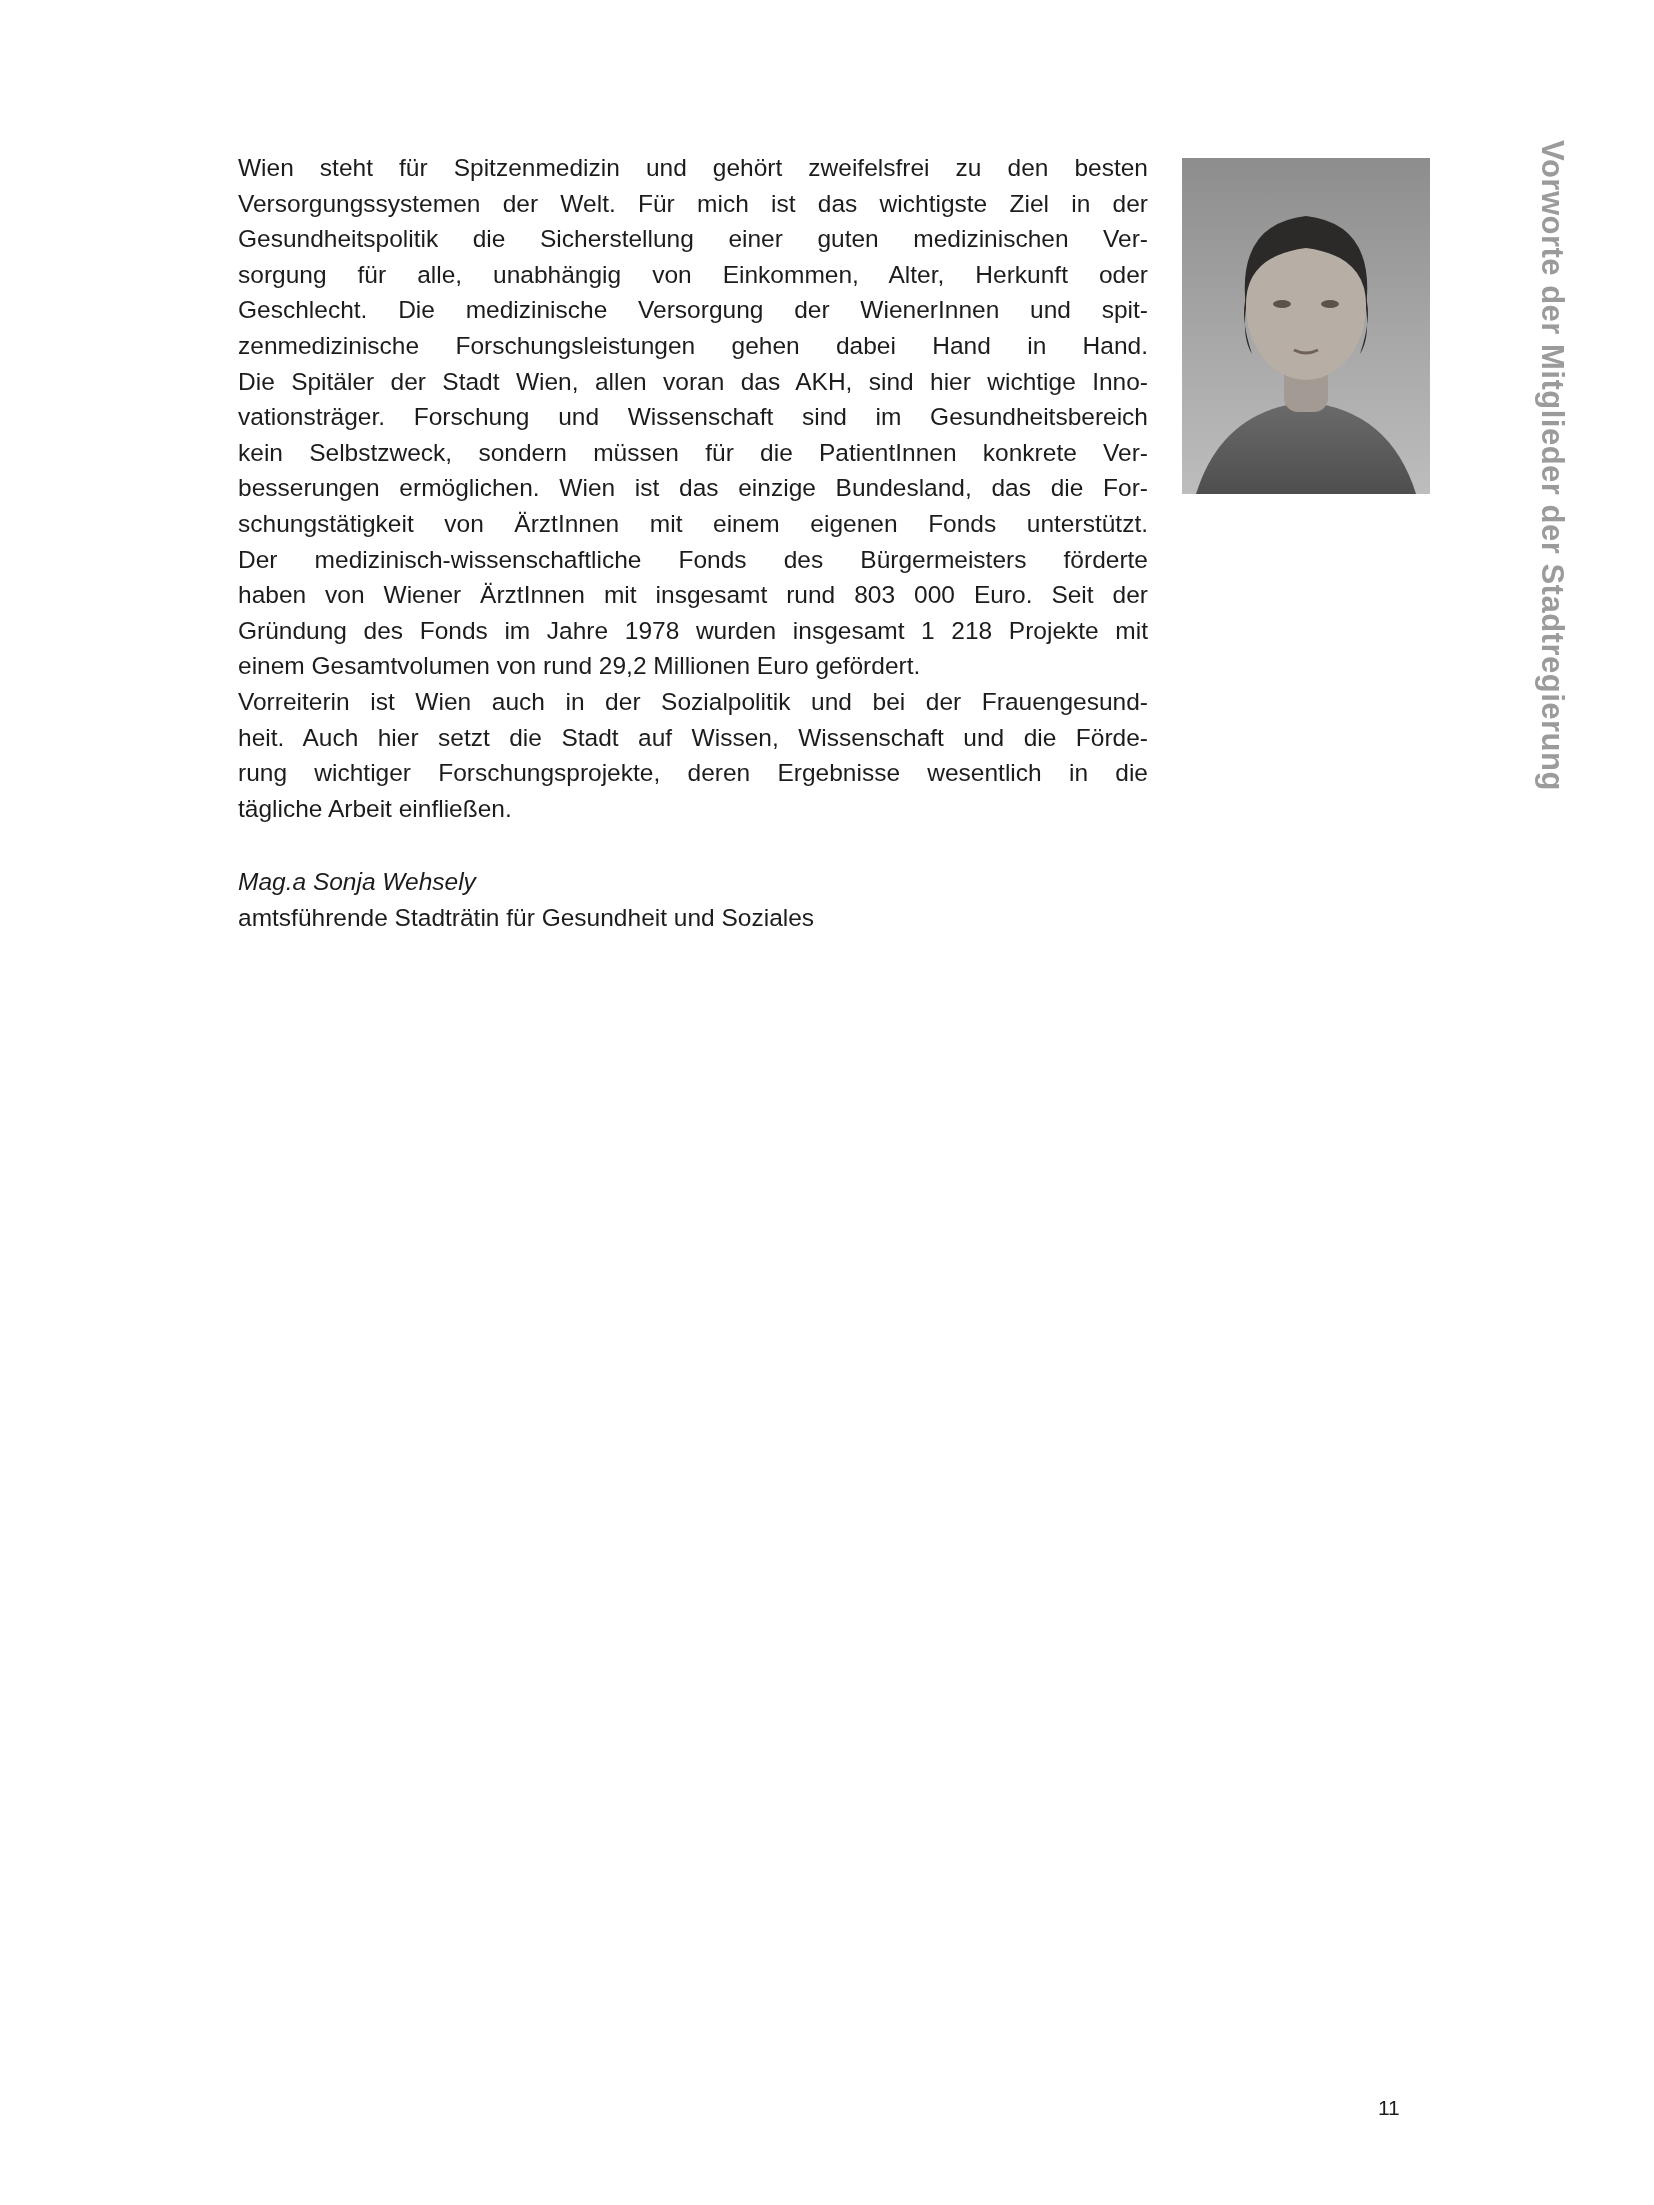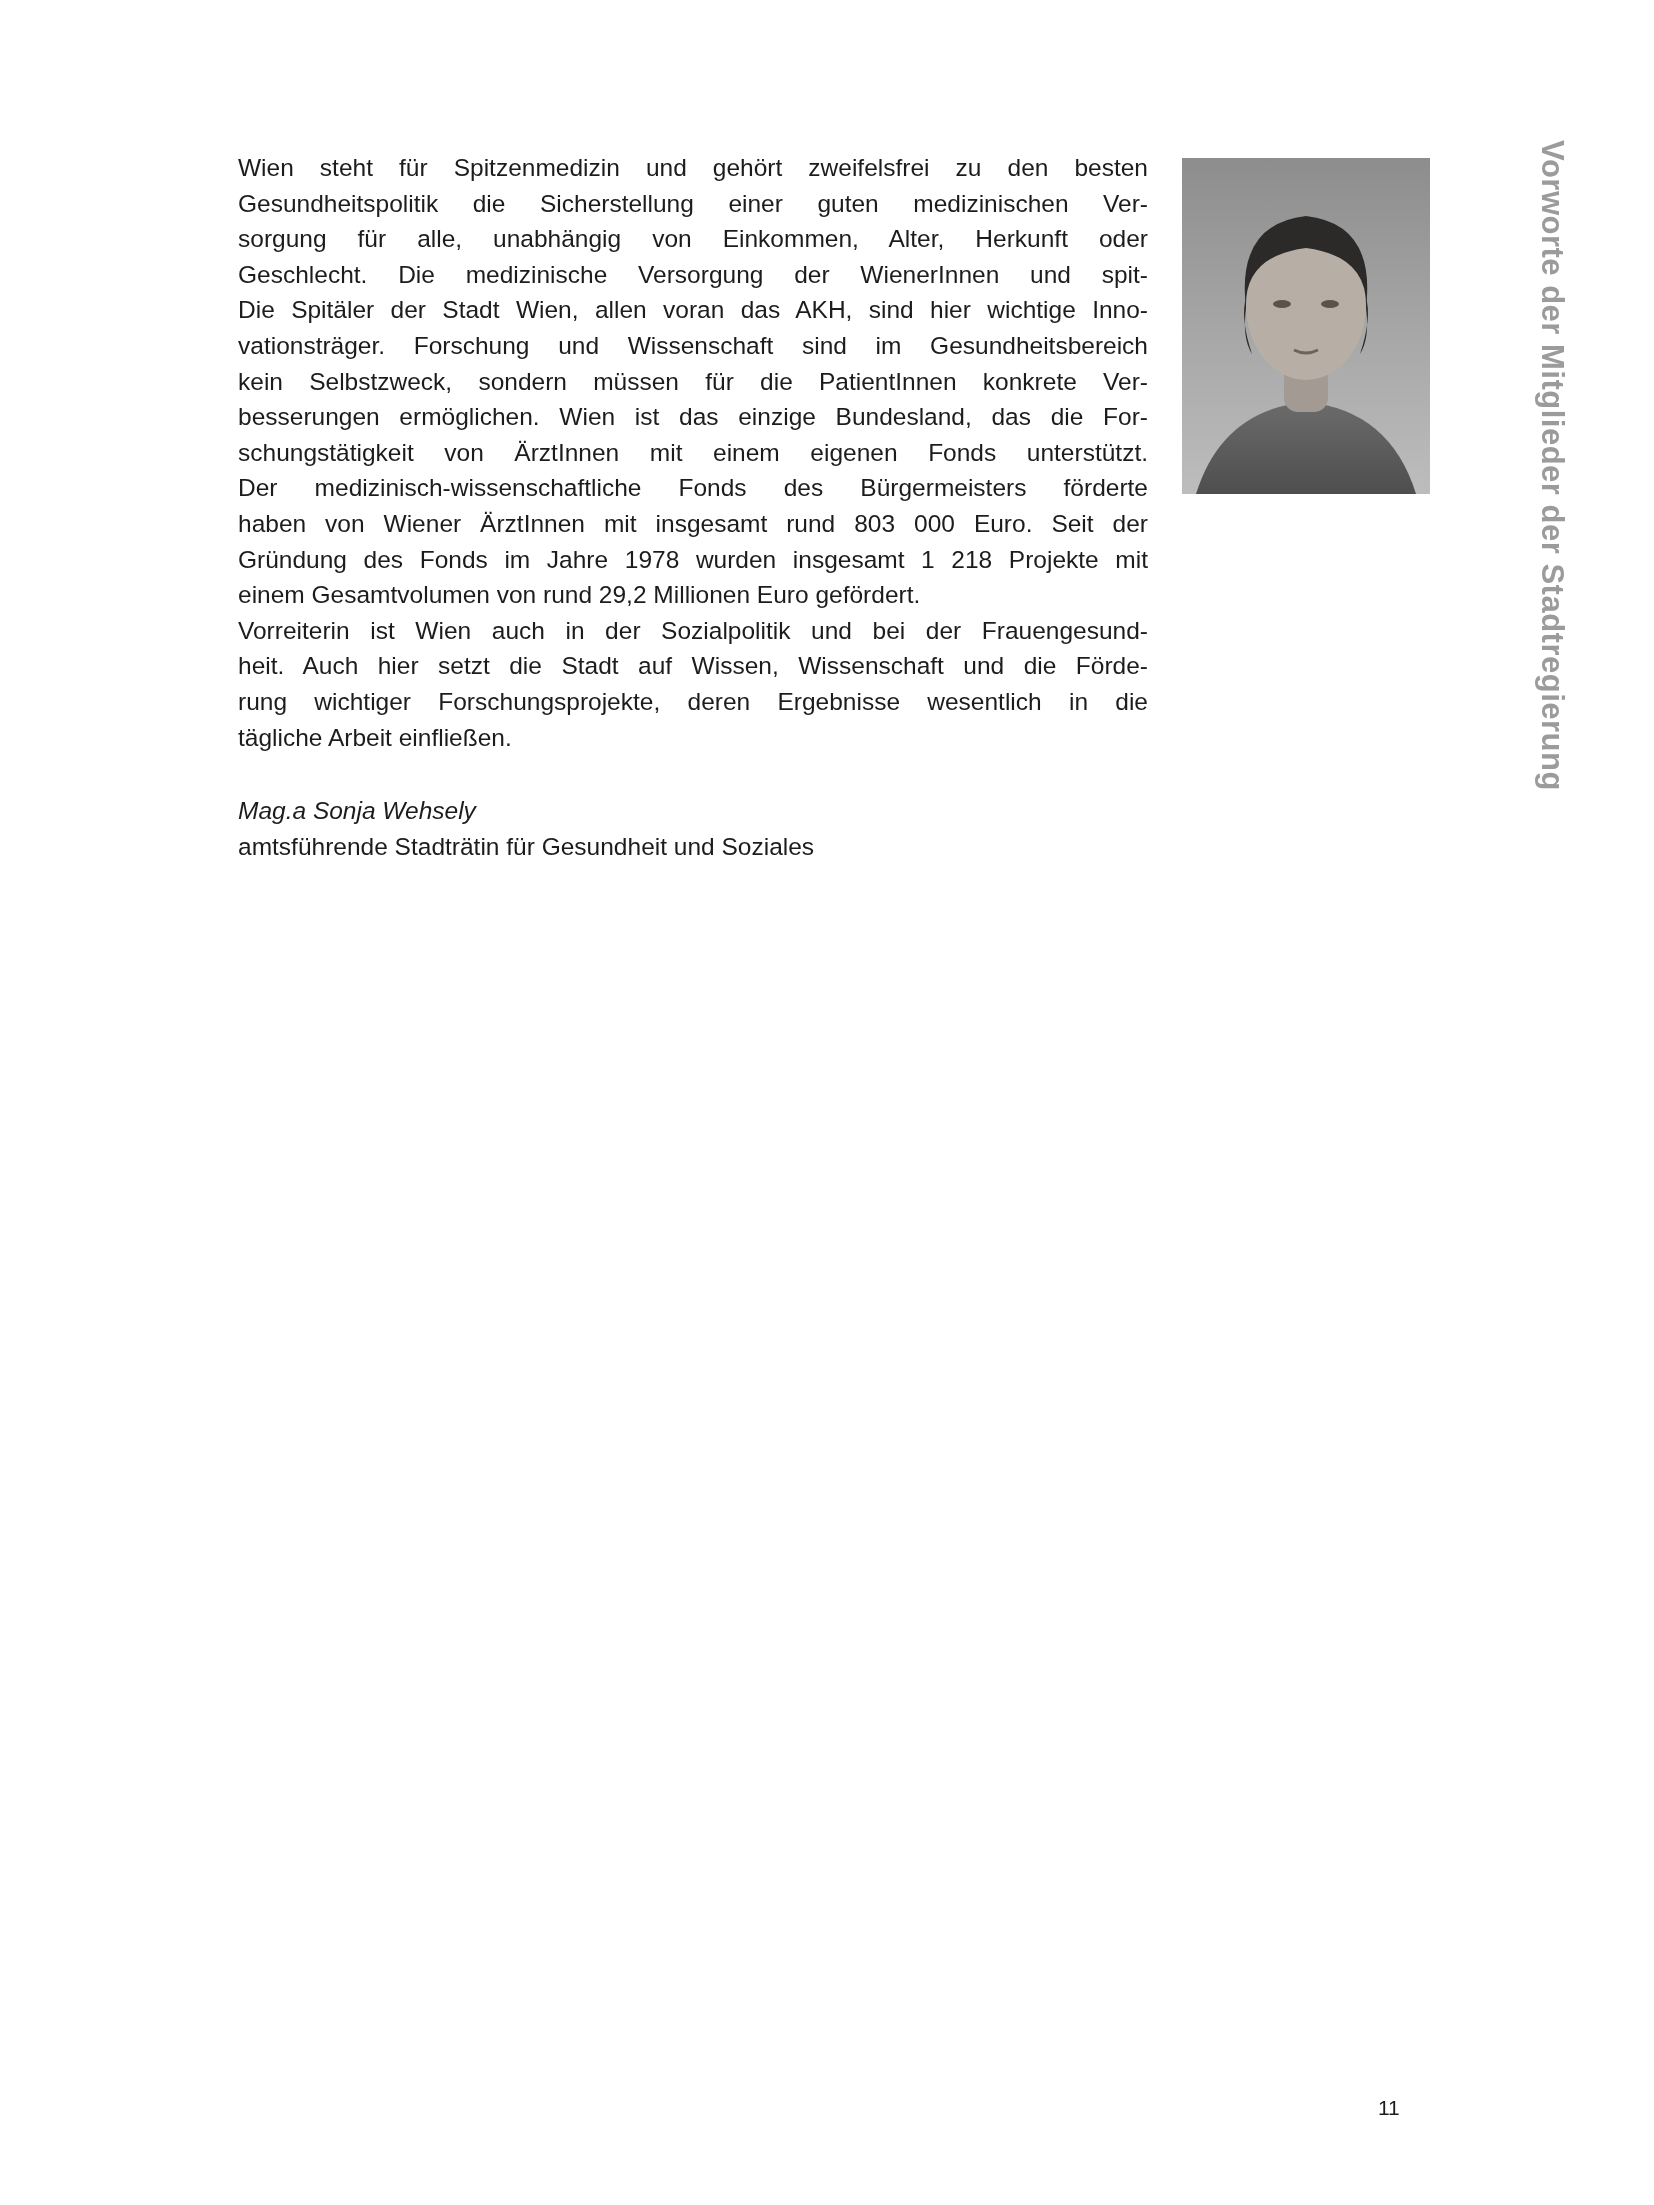--- a/index.html
+++ b/index.html
@@ -69,23 +69,25 @@
   }
 </style>
 </head>
 <body>
 
 <div class="page">
 
   <div class="content">
     <div class="para p1">
         <div class="tline">Wien steht für Spitzenmedizin und gehört zweifelsfrei zu den besten</div>
+        <div class="tline">Versorgungssystemen der Welt. Für mich ist das wichtigste Ziel in der</div>
         <div class="tline">Gesundheitspolitik die Sicherstellung einer guten medizinischen Ver-</div>
         <div class="tline">sorgung für alle, unabhängig von Einkommen, Alter, Herkunft oder</div>
         <div class="tline">Geschlecht. Die medizinische Versorgung der WienerInnen und spit-</div>
+        <div class="tline">zenmedizinische Forschungsleistungen gehen dabei Hand in Hand.</div>
         <div class="tline">Die Spitäler der Stadt Wien, allen voran das AKH, sind hier wichtige Inno-</div>
         <div class="tline">vationsträger. Forschung und Wissenschaft sind im Gesundheitsbereich</div>
         <div class="tline">kein Selbstzweck, sondern müssen für die PatientInnen konkrete Ver-</div>
         <div class="tline">besserungen ermöglichen. Wien ist das einzige Bundesland, das die For-</div>
         <div class="tline">schungstätigkeit von ÄrztInnen mit einem eigenen Fonds unterstützt.</div>
         <div class="tline">Der medizinisch-wissenschaftliche Fonds des Bürgermeisters förderte</div>
         <div class="tline">haben von Wiener ÄrztInnen mit insgesamt rund 803 000 Euro. Seit der</div>
         <div class="tline">Gründung des Fonds im Jahre 1978 wurden insgesamt 1 218 Projekte mit</div>
         <div class="tline">einem Gesamtvolumen von rund 29,2 Millionen Euro gefördert.</div>
       </div>

